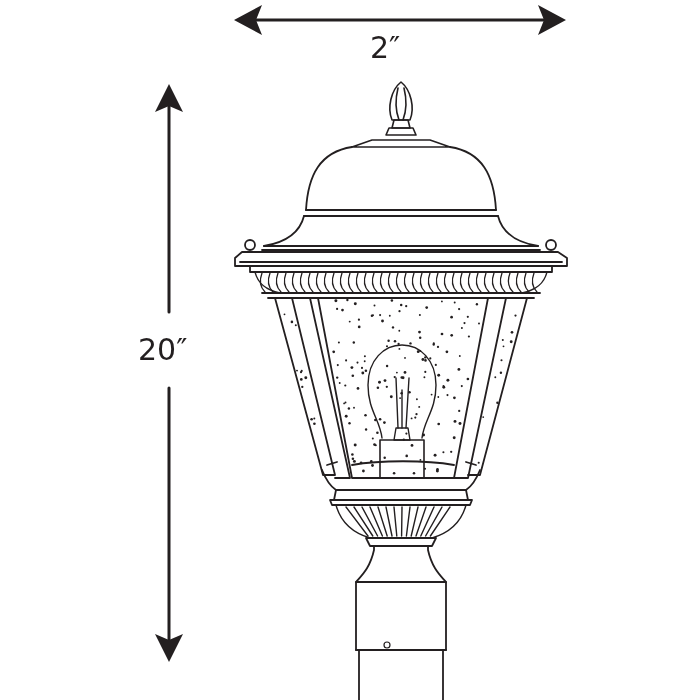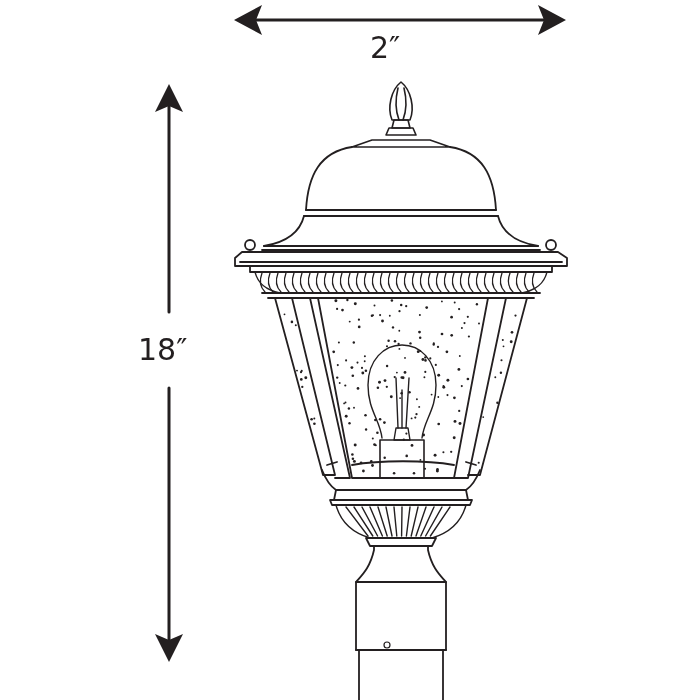--- a/index.html
+++ b/index.html
@@ -338,14 +338,14 @@
       </g>
 
       <g stroke-width="1.8">
         <line x1="359" y1="650" x2="359" y2="700"></line>
         <line x1="443" y1="650" x2="443" y2="700"></line>
       </g>
     </g>
   </svg>
 
   <div id="width-label" class="dim-label">2″</div>
-  <div id="height-label" class="dim-label">18″</div>
+  <div id="height-label" class="dim-label">20″</div>
 </div>
 
 </body></html>

